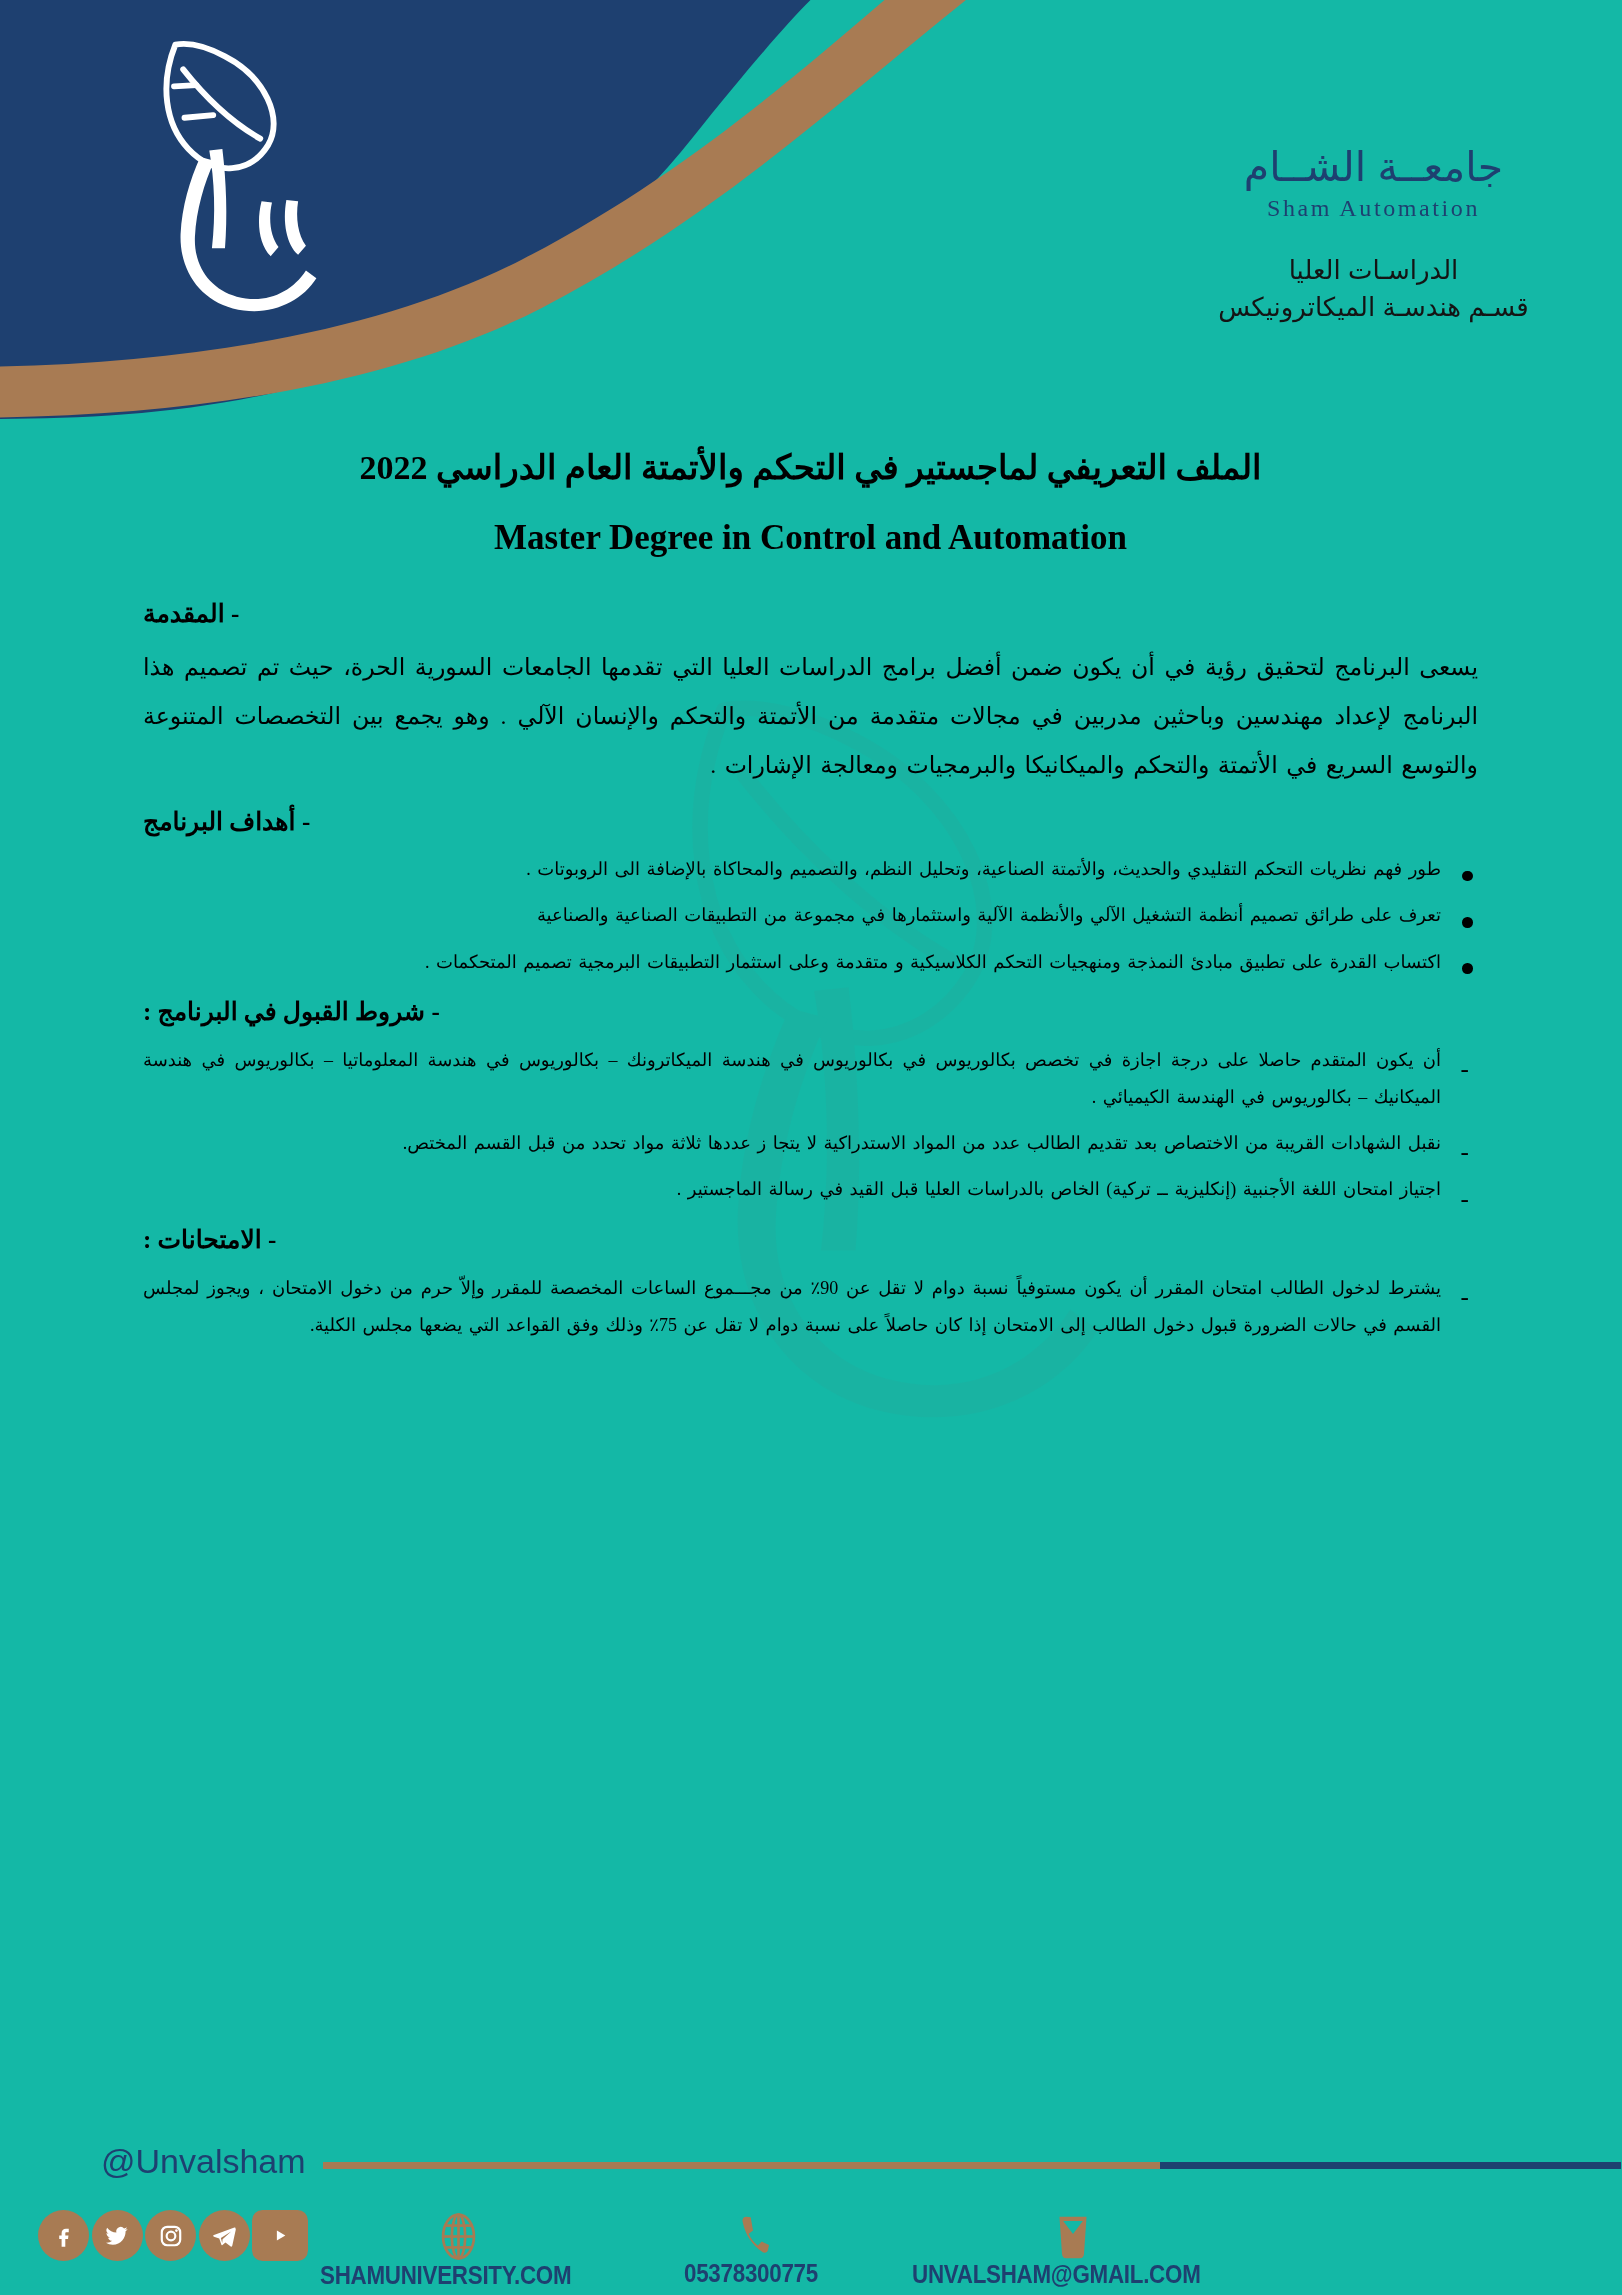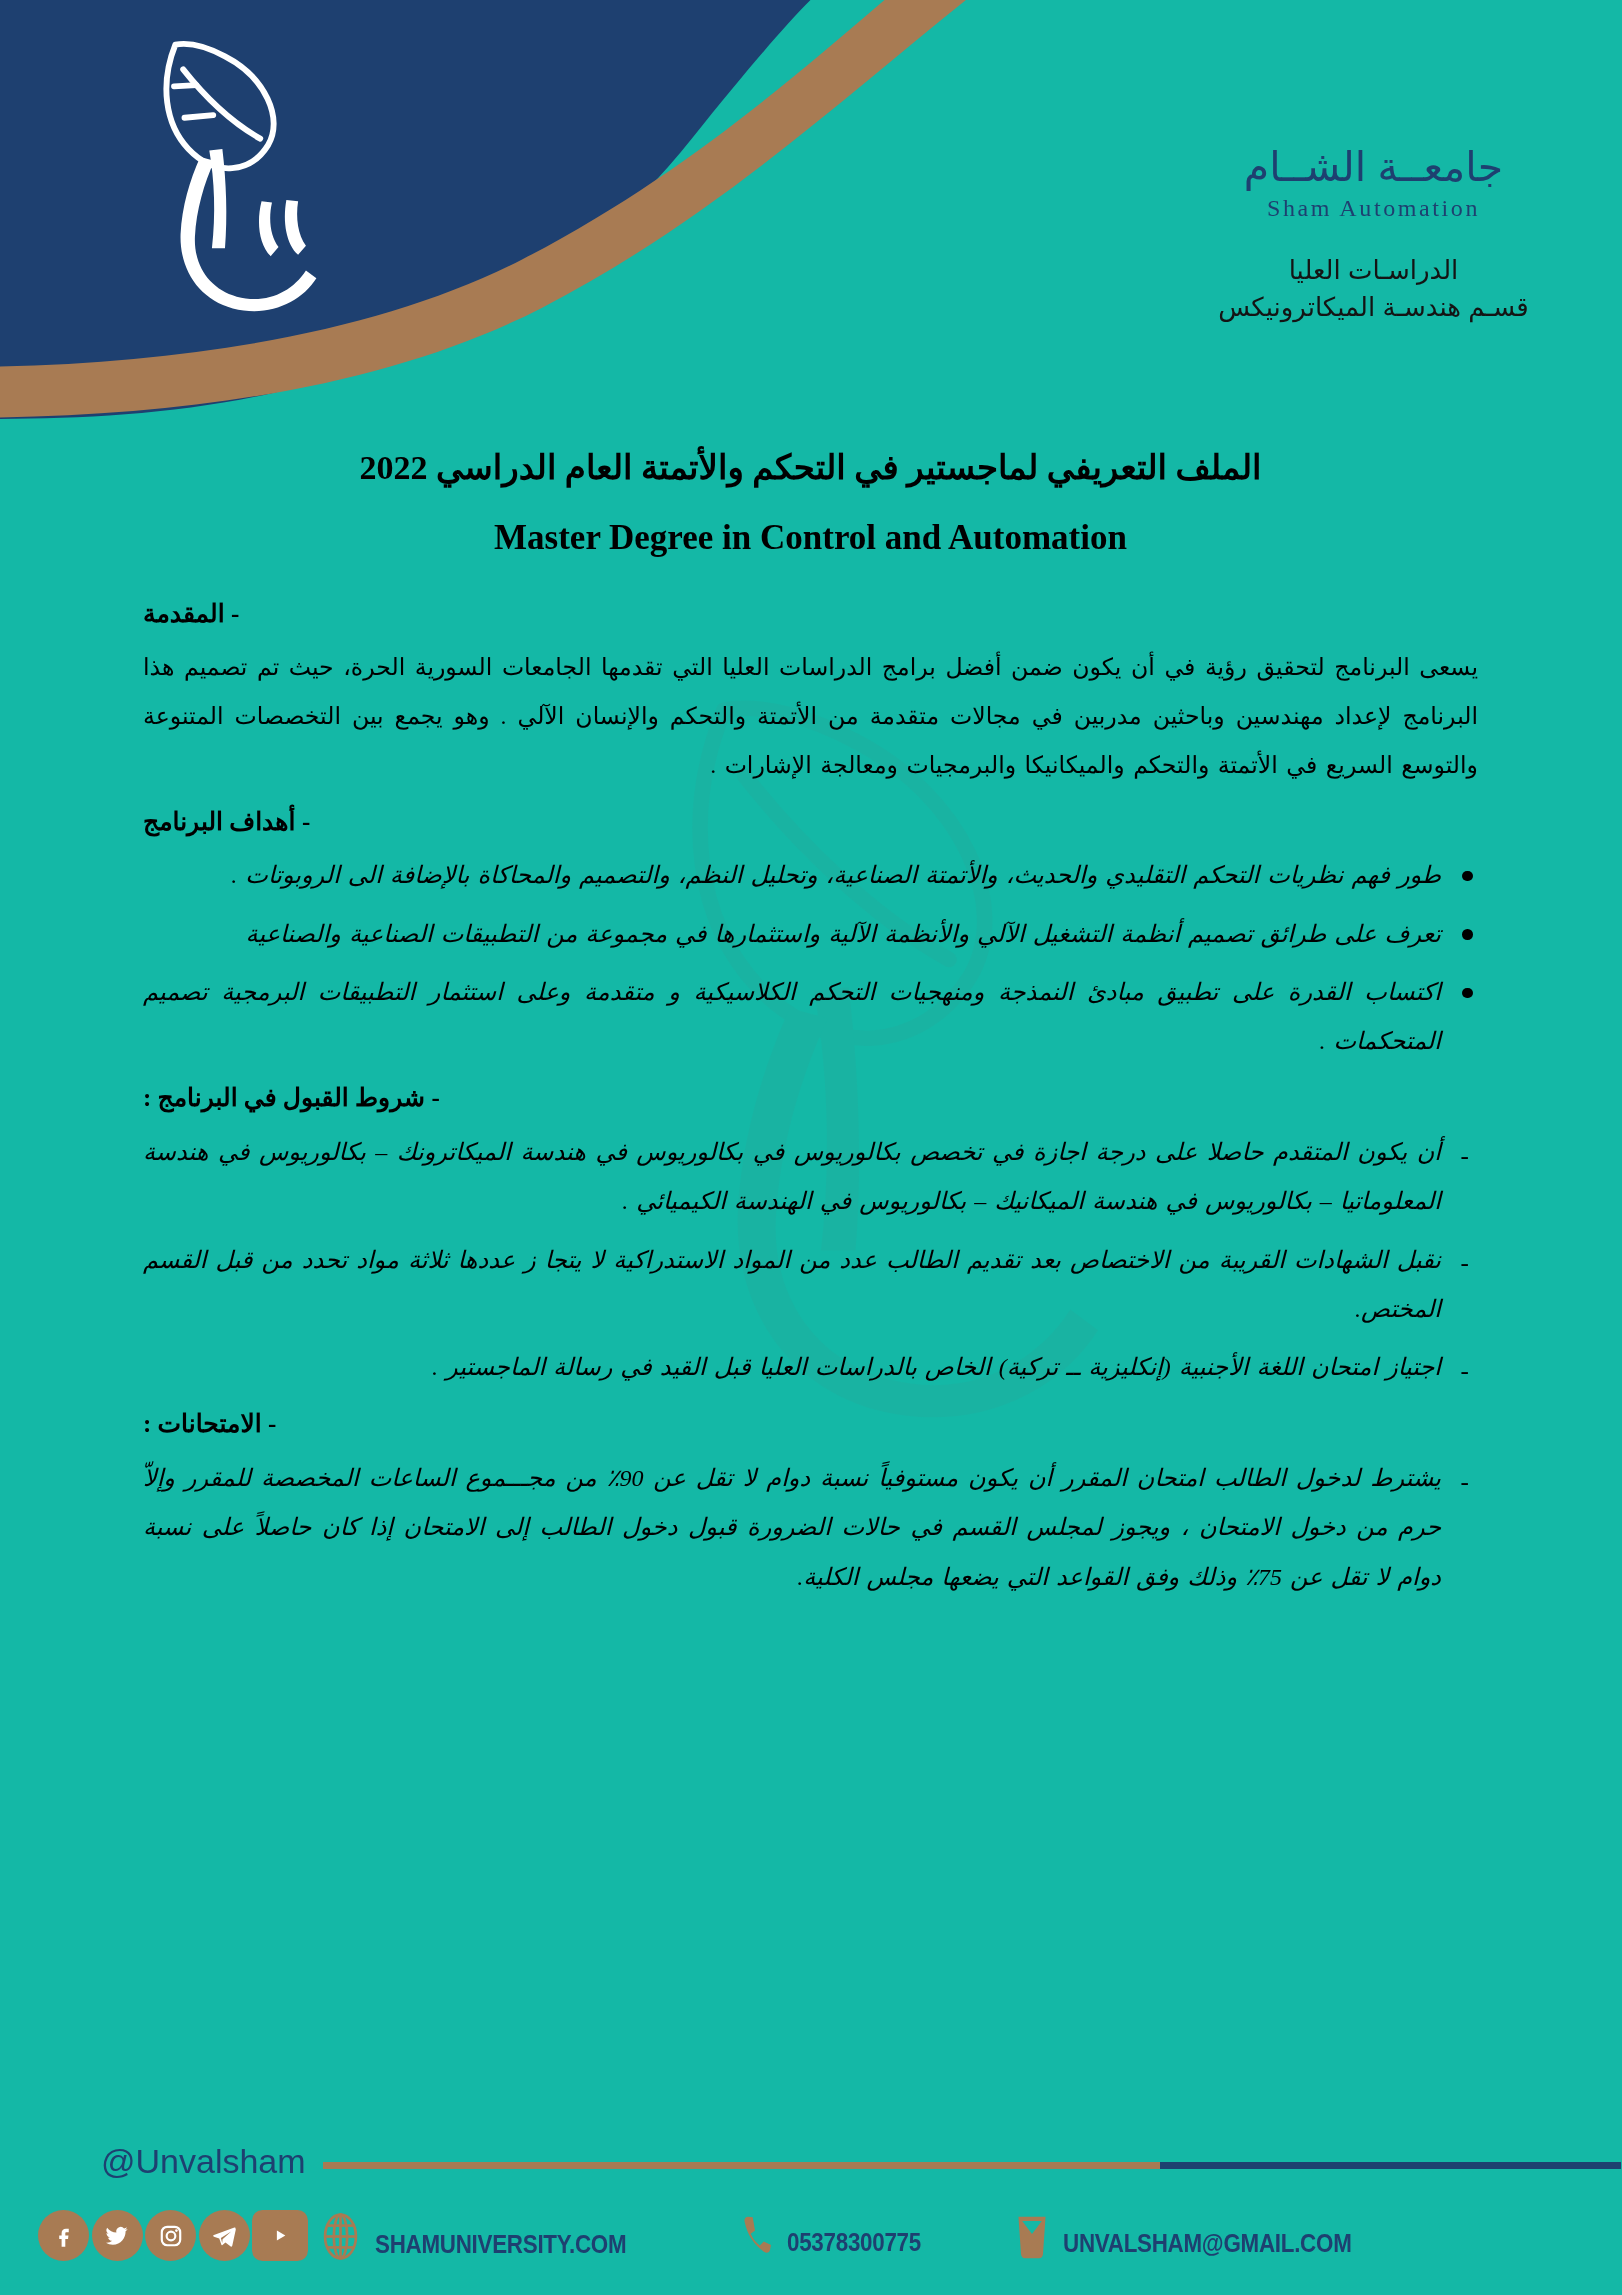--- a/index.html
+++ b/index.html
@@ -134,28 +134,27 @@
     text-align: justify;
     text-align-last: right;
     margin: 0 0 17px 0;
     word-spacing: 2.6px;
   }
 
   .bullet-list { list-style: none; margin: 0 0 6.5px 0; padding: 0; }
   .bullet-list li {
     position: relative;
     font-family: "Liberation Serif", "DejaVu Serif", serif;
-    font-size: 24px;
+    font-size: 18px;
     line-height: 2.05;
     text-align: justify;
     text-align-last: right;
     padding-right: 37px;
     margin-bottom: 9.2px;
     word-spacing: 2px;
-    font-style: italic;
   }
   .bullet-list li::before {
     content: "";
     position: absolute;
     right: 5.2px;
     top: 19.6px;
   }
   .bullet-list.dot li::before {
     width: 10.5px; height: 10.5px;
     background: #000;
@@ -223,21 +222,21 @@
   }
   .sicon.yt { border-radius: 10.5px; width: 56px; }
   .contact-row {
     position: absolute;
     left: 321px;
     top: 82px;
     display: flex;
     align-items: center;
     direction: ltr;
   }
-  .citem { display: flex; align-items: flex-end; margin-right: 72px; }
+  .citem { display: flex; align-items: center; margin-right: 72px; flex-direction: column; }
   .citem .glyph { margin-right: 14.4px; display: flex; align-items: center; }
   .ctext {
     color: #1e4070;
     font-size: 26px;
     font-weight: bold;
     letter-spacing: -0.3px;
     font-family: "Liberation Sans", "DejaVu Sans", sans-serif;
     transform: scaleX(0.86);
     transform-origin: left center;
     white-space: nowrap;

